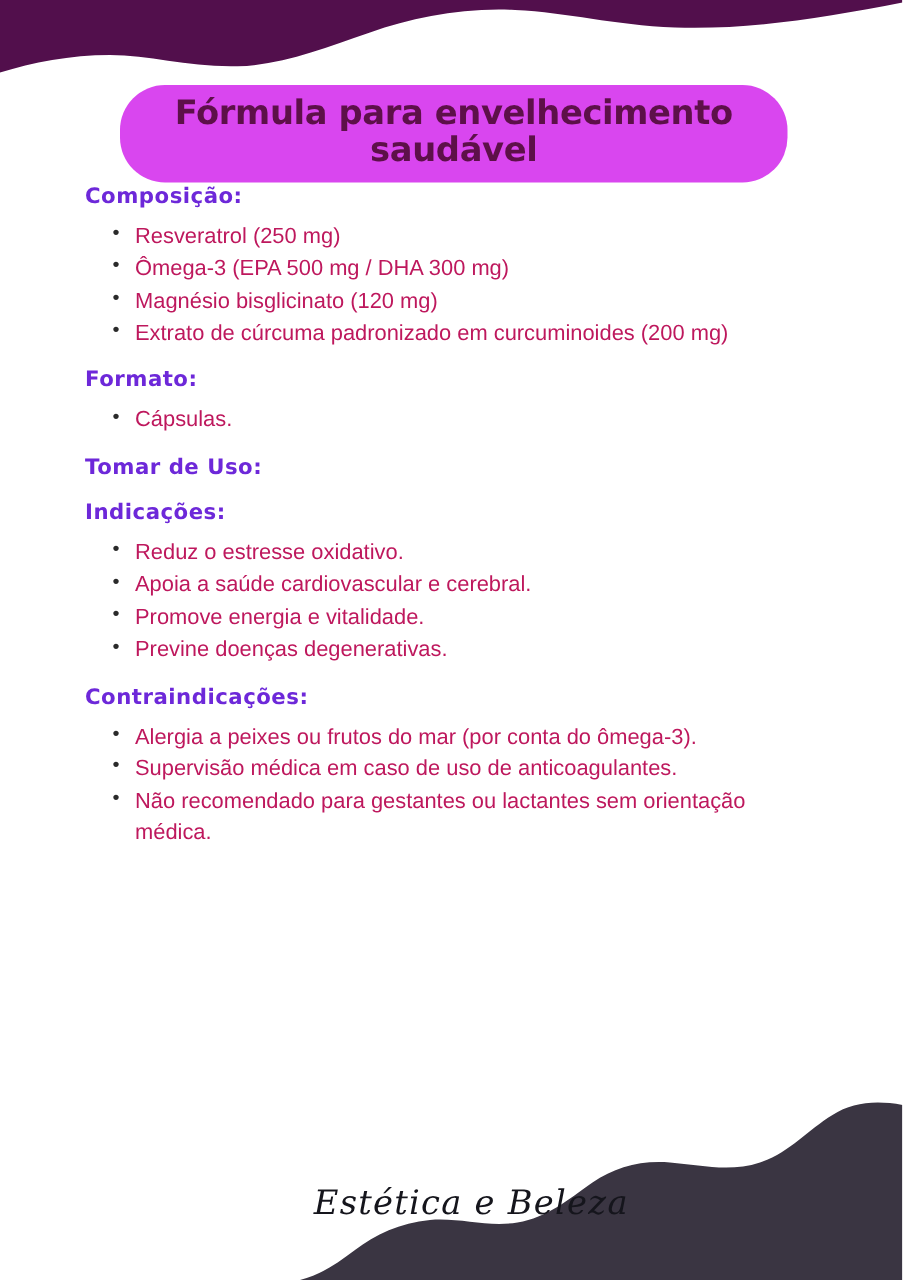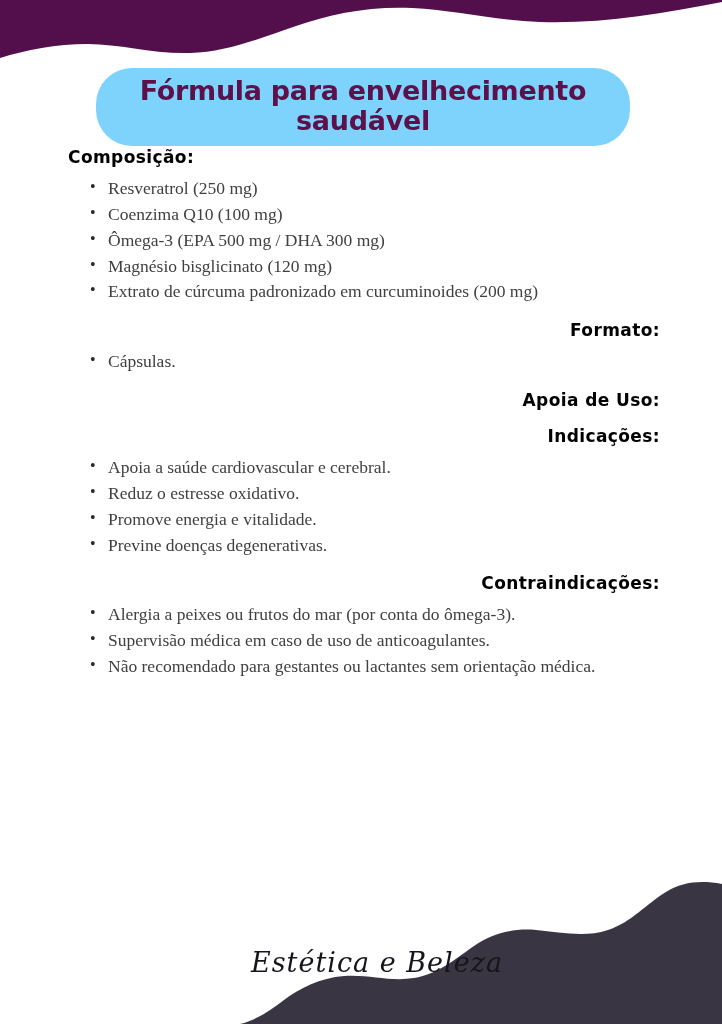--- a/index.html
+++ b/index.html
@@ -42,21 +42,21 @@
     padding:0;
   }
 
   
   .title-banner {
     position:absolute;
     left:96px;
     top:68px;
     width:534px;
     min-height:70px;
-    background:#7dd3fc;
+    background:#d946ef;
     border-radius:36px;
     display:flex;
     align-items:center;
     justify-content:center;
     text-align:center;
     padding:8px 26px 10px 26px;
   }
   .title-banner h1 {
     color:#5D1049;
     font-family:"DejaVu Sans", sans-serif;
@@ -70,38 +70,38 @@
   .content {
     position:absolute;
     left:68px;
     top:147px;
     width:592px;
   }
 
   .section { margin-bottom:0; }
 
   .section-heading {
-    color:#000000;
+    color:#6d28d9;
     font-family:"DejaVu Sans", sans-serif;
     font-size:17px;
     font-weight:bold;
     letter-spacing:0.4px;
     margin:0 0 9px 0;
   }
-  .section + .section .section-heading { margin-top:16px;text-align:right; }
+  .section + .section .section-heading { margin-top:16px; }
 
   ul.bullets {
     list-style:none;
     margin:0 0 4px 0;
     padding:0;
   }
   ul.bullets li {
     position:relative;
-    color:#404040;
-    font-family:Liberation Serif, serif;
+    color:#be185d;
+    font-family:Liberation Sans, sans-serif;
     font-size:17.5px;
     line-height:1.42;
     padding-left:40px;
     margin-bottom:1px;
   }
   ul.bullets li::before {
     content:"\2022";
     position:absolute;
     left:22px;
     top:-1px;
@@ -149,43 +149,42 @@
   <div class="title-banner">
     <h1>Fórmula para envelhecimento saudável</h1>
   </div>
 
   <div class="content">
 
     <div class="section">
       <div class="section-heading">Composição:</div>
       <ul class="bullets">
         <li>Resveratrol (250 mg)</li>
-        <li>Coenzima Q10 (100 mg)</li>
         <li>Ômega-3 (EPA 500 mg / DHA 300 mg)</li>
         <li>Magnésio bisglicinato (120 mg)</li>
         <li>Extrato de cúrcuma padronizado em curcuminoides (200 mg)</li>
       </ul>
     </div>
 
     <div class="section">
       <div class="section-heading">Formato:</div>
       <ul class="bullets">
         <li>Cápsulas.</li>
       </ul>
     </div>
 
     <div class="section">
-      <div class="section-heading">Apoia de Uso:</div>
+      <div class="section-heading">Tomar de Uso:</div>
     </div>
 
     <div class="section">
       <div class="section-heading">Indicações:</div>
       <ul class="bullets">
+        <li>Reduz o estresse oxidativo.</li>
         <li>Apoia a saúde cardiovascular e cerebral.</li>
-        <li>Reduz o estresse oxidativo.</li>
         <li>Promove energia e vitalidade.</li>
         <li>Previne doenças degenerativas.</li>
       </ul>
     </div>
 
     <div class="section">
       <div class="section-heading">Contraindicações:</div>
       <ul class="bullets">
         <li>Alergia a peixes ou frutos do mar (por conta do ômega-3).</li>
         <li>Supervisão médica em caso de uso de anticoagulantes.</li>

